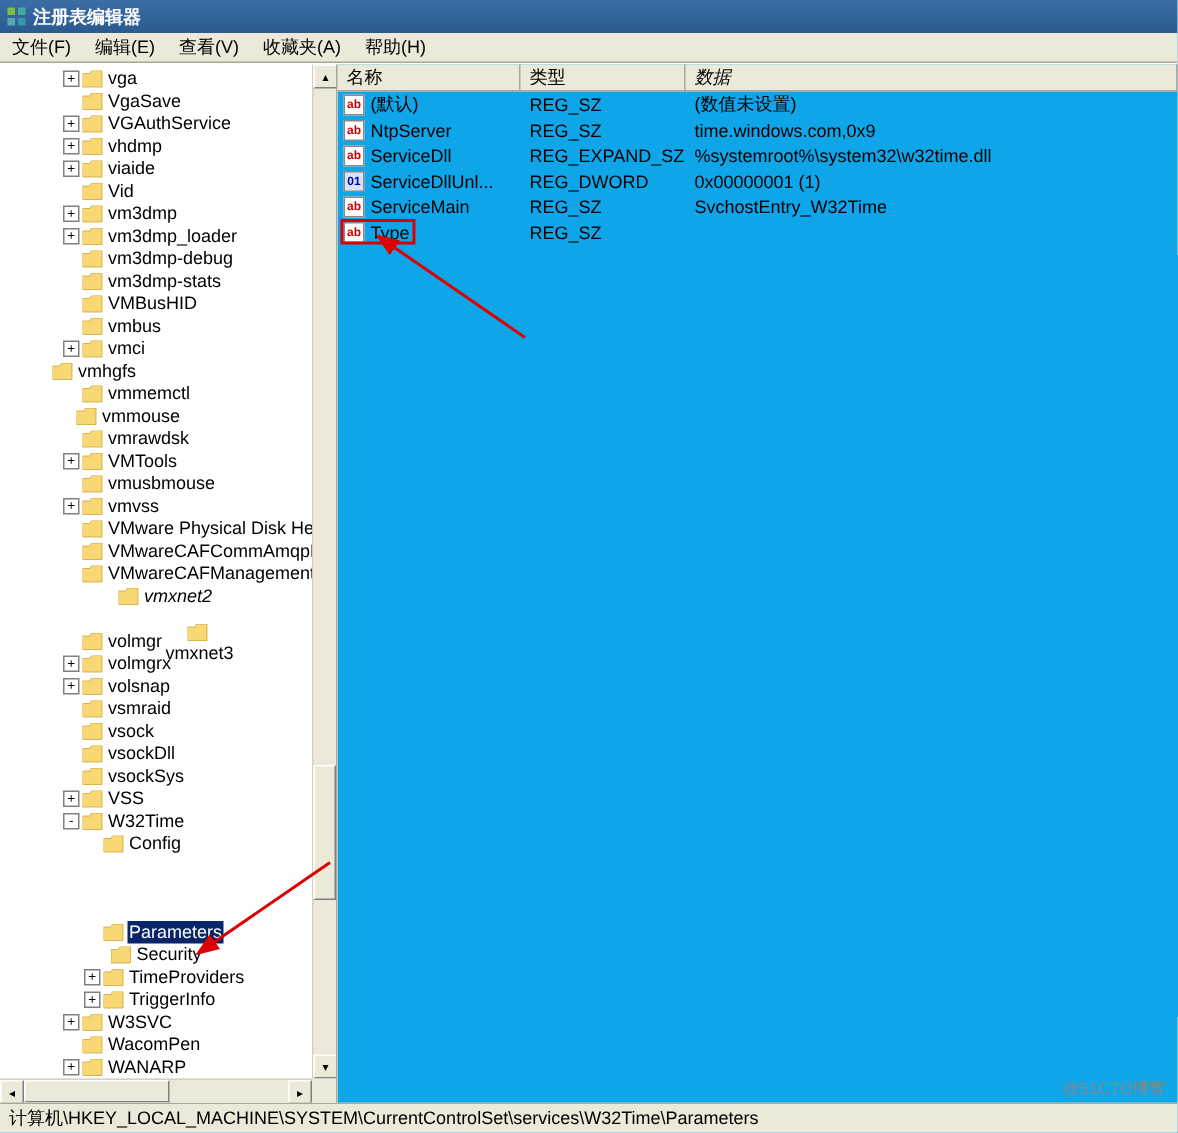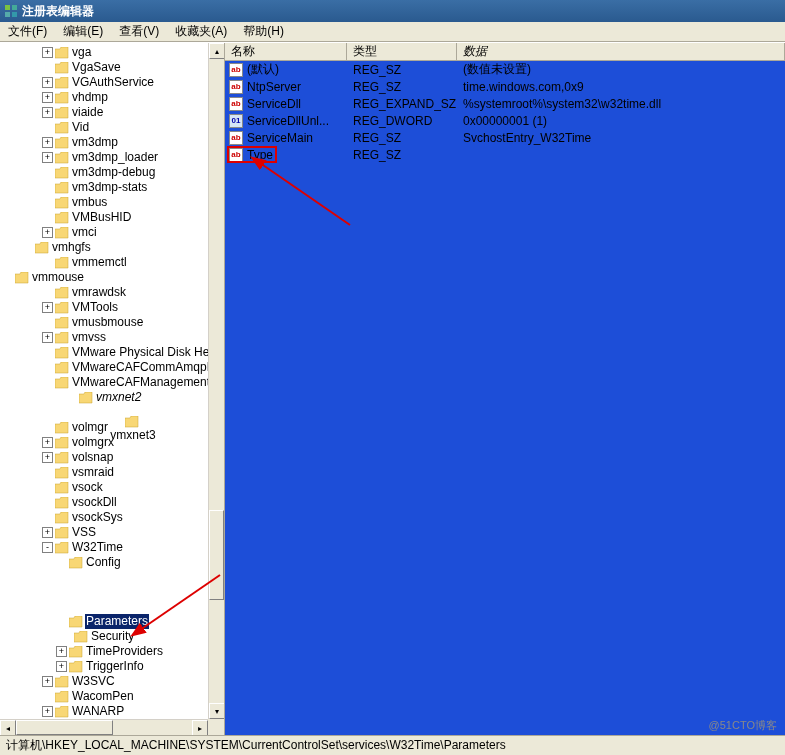--- a/index.html
+++ b/index.html
@@ -83,21 +83,21 @@
       flex-shrink: 0;
       display: inline-block;
     }
     .node-label { padding: 0 1px; }
     .node-label.selected { background: #0a246a; color: #fff; }
     
     .listpane {
       flex: 1;
       display: flex;
       flex-direction: column;
-      background: #1d4ed8;
+      background: #0ea5e9;
     }
     .list-header {
       display: flex;
       background: #ece9d8;
       border-bottom: 1px solid #aca899;
       height: 18px;
     }
     .list-header .col {
       border-right: 1px solid #aca899;
       padding: 2px 6px;
@@ -280,51 +280,51 @@
           <span class="folder-icon"><svg width="14" height="12" viewBox="0 0 14 12">
               <path d="M0,2 L5,2 L6,0 L13,0 L13,11 L0,11 Z" fill="#f8d775" stroke="#c9a22f" stroke-width="0.5"></path>
             </svg></span>
           <span class="node-label">vm3dmp-stats</span>
         </div>
         <div class="tree-node" style="padding-left: 42px;">
           <span class="expander none"></span>
           <span class="folder-icon"><svg width="14" height="12" viewBox="0 0 14 12">
               <path d="M0,2 L5,2 L6,0 L13,0 L13,11 L0,11 Z" fill="#f8d775" stroke="#c9a22f" stroke-width="0.5"></path>
             </svg></span>
+          <span class="node-label">VMBusHID</span>
+        </div>
+        <div class="tree-node" style="padding-left: 42px;">
+          <span class="expander none"></span>
+          <span class="folder-icon"><svg width="14" height="12" viewBox="0 0 14 12">
+              <path d="M0,2 L5,2 L6,0 L13,0 L13,11 L0,11 Z" fill="#f8d775" stroke="#c9a22f" stroke-width="0.5"></path>
+            </svg></span>
           <span class="node-label">vmbus</span>
         </div>
         <div class="tree-node" style="padding-left: 42px;">
-          <span class="expander none"></span>
-          <span class="folder-icon"><svg width="14" height="12" viewBox="0 0 14 12">
-              <path d="M0,2 L5,2 L6,0 L13,0 L13,11 L0,11 Z" fill="#f8d775" stroke="#c9a22f" stroke-width="0.5"></path>
-            </svg></span>
-          <span class="node-label">VMBusHID</span>
-        </div>
-        <div class="tree-node" style="padding-left: 42px;">
           <span class="expander">+</span>
           <span class="folder-icon"><svg width="14" height="12" viewBox="0 0 14 12">
               <path d="M0,2 L5,2 L6,0 L13,0 L13,11 L0,11 Z" fill="#f8d775" stroke="#c9a22f" stroke-width="0.5"></path>
             </svg></span>
           <span class="node-label">vmci</span>
         </div>
         <div class="tree-node" style="padding-left: 22px;">
           <span class="expander none"></span>
           <span class="folder-icon"><svg width="14" height="12" viewBox="0 0 14 12">
               <path d="M0,2 L5,2 L6,0 L13,0 L13,11 L0,11 Z" fill="#f8d775" stroke="#c9a22f" stroke-width="0.5"></path>
             </svg></span>
           <span class="node-label">vmhgfs</span>
         </div>
         <div class="tree-node" style="padding-left: 42px;">
           <span class="expander none"></span>
           <span class="folder-icon"><svg width="14" height="12" viewBox="0 0 14 12">
               <path d="M0,2 L5,2 L6,0 L13,0 L13,11 L0,11 Z" fill="#f8d775" stroke="#c9a22f" stroke-width="0.5"></path>
             </svg></span>
           <span class="node-label">vmmemctl</span>
         </div>
-        <div class="tree-node" style="">
+        <div class="tree-node" style=" margin-left: 36px;">
           <span class="expander none"></span>
           <span class="folder-icon"><svg width="14" height="12" viewBox="0 0 14 12">
               <path d="M0,2 L5,2 L6,0 L13,0 L13,11 L0,11 Z" fill="#f8d775" stroke="#c9a22f" stroke-width="0.5"></path>
             </svg></span>
           <span class="node-label">vmmouse</span>
         </div>
         <div class="tree-node" style="padding-left: 42px;">
           <span class="expander none"></span>
           <span class="folder-icon"><svg width="14" height="12" viewBox="0 0 14 12">
               <path d="M0,2 L5,2 L6,0 L13,0 L13,11 L0,11 Z" fill="#f8d775" stroke="#c9a22f" stroke-width="0.5"></path>

